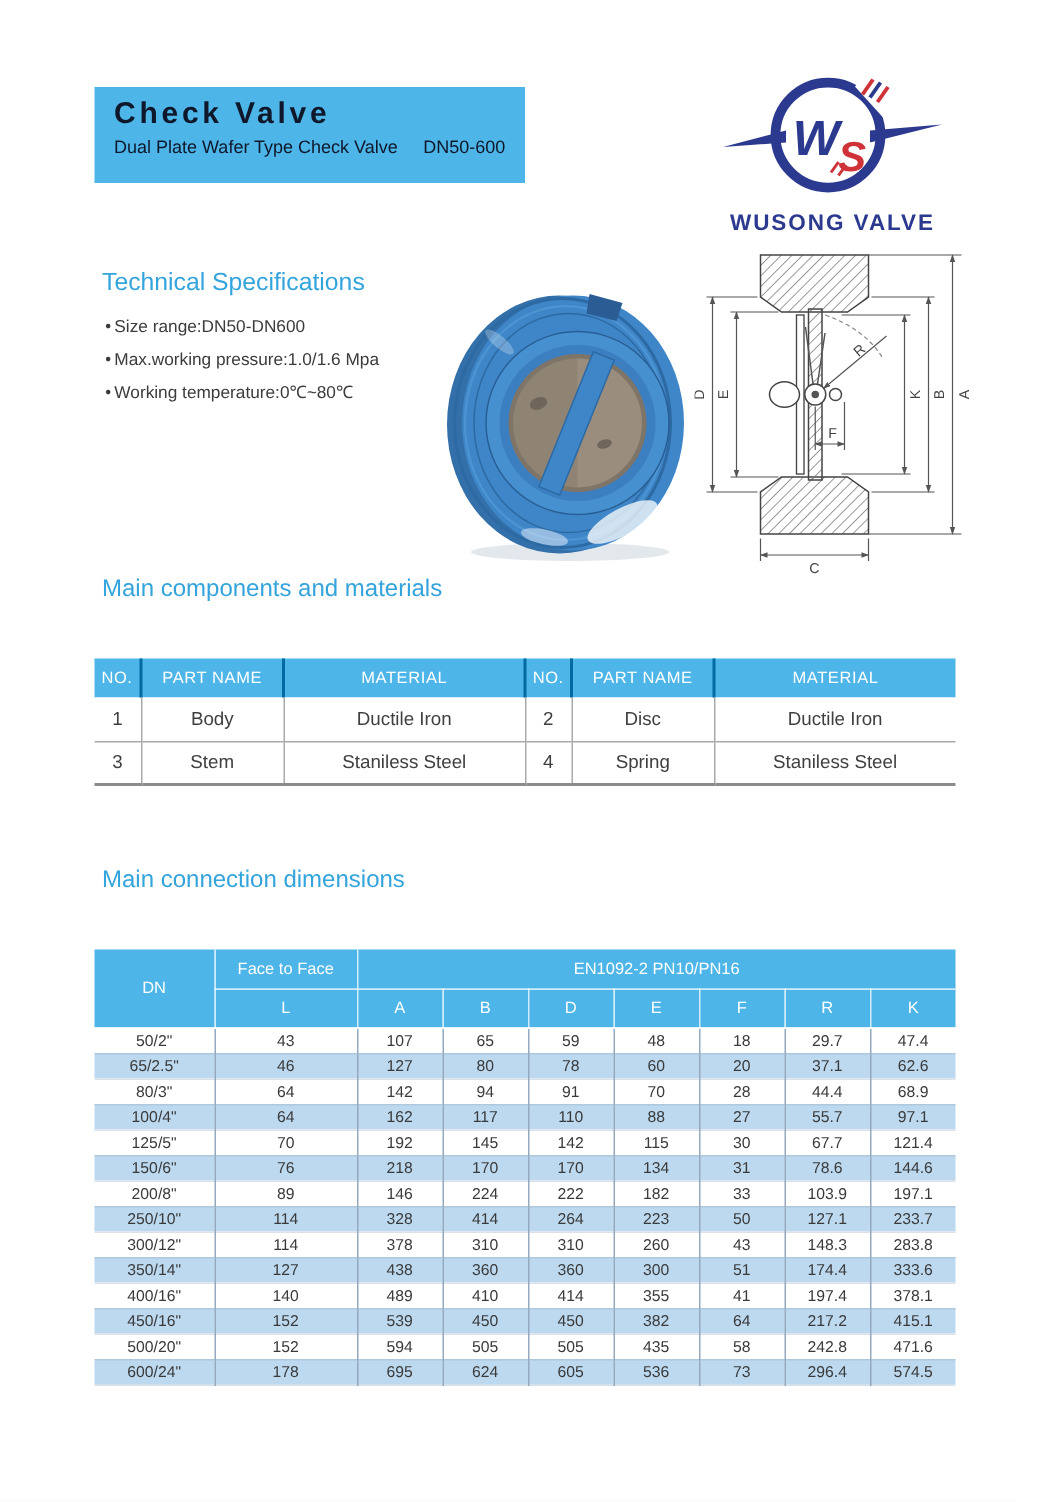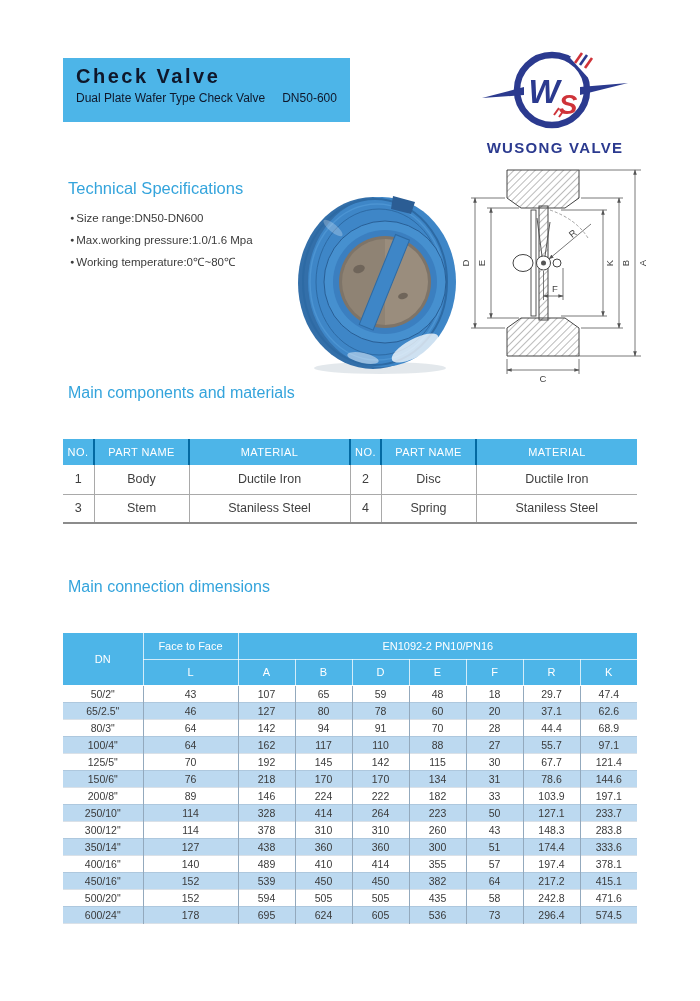--- a/index.html
+++ b/index.html
@@ -363,21 +363,21 @@
           <td>174.4</td>
           <td>333.6</td>
         </tr>
         <tr>
           <td>400/16"</td>
           <td>140</td>
           <td>489</td>
           <td>410</td>
           <td>414</td>
           <td>355</td>
-          <td>57</td>
+          <td>41</td>
           <td>197.4</td>
           <td>378.1</td>
         </tr>
         <tr class="stripe">
           <td>450/16"</td>
           <td>152</td>
           <td>539</td>
           <td>450</td>
           <td>450</td>
           <td>382</td>

